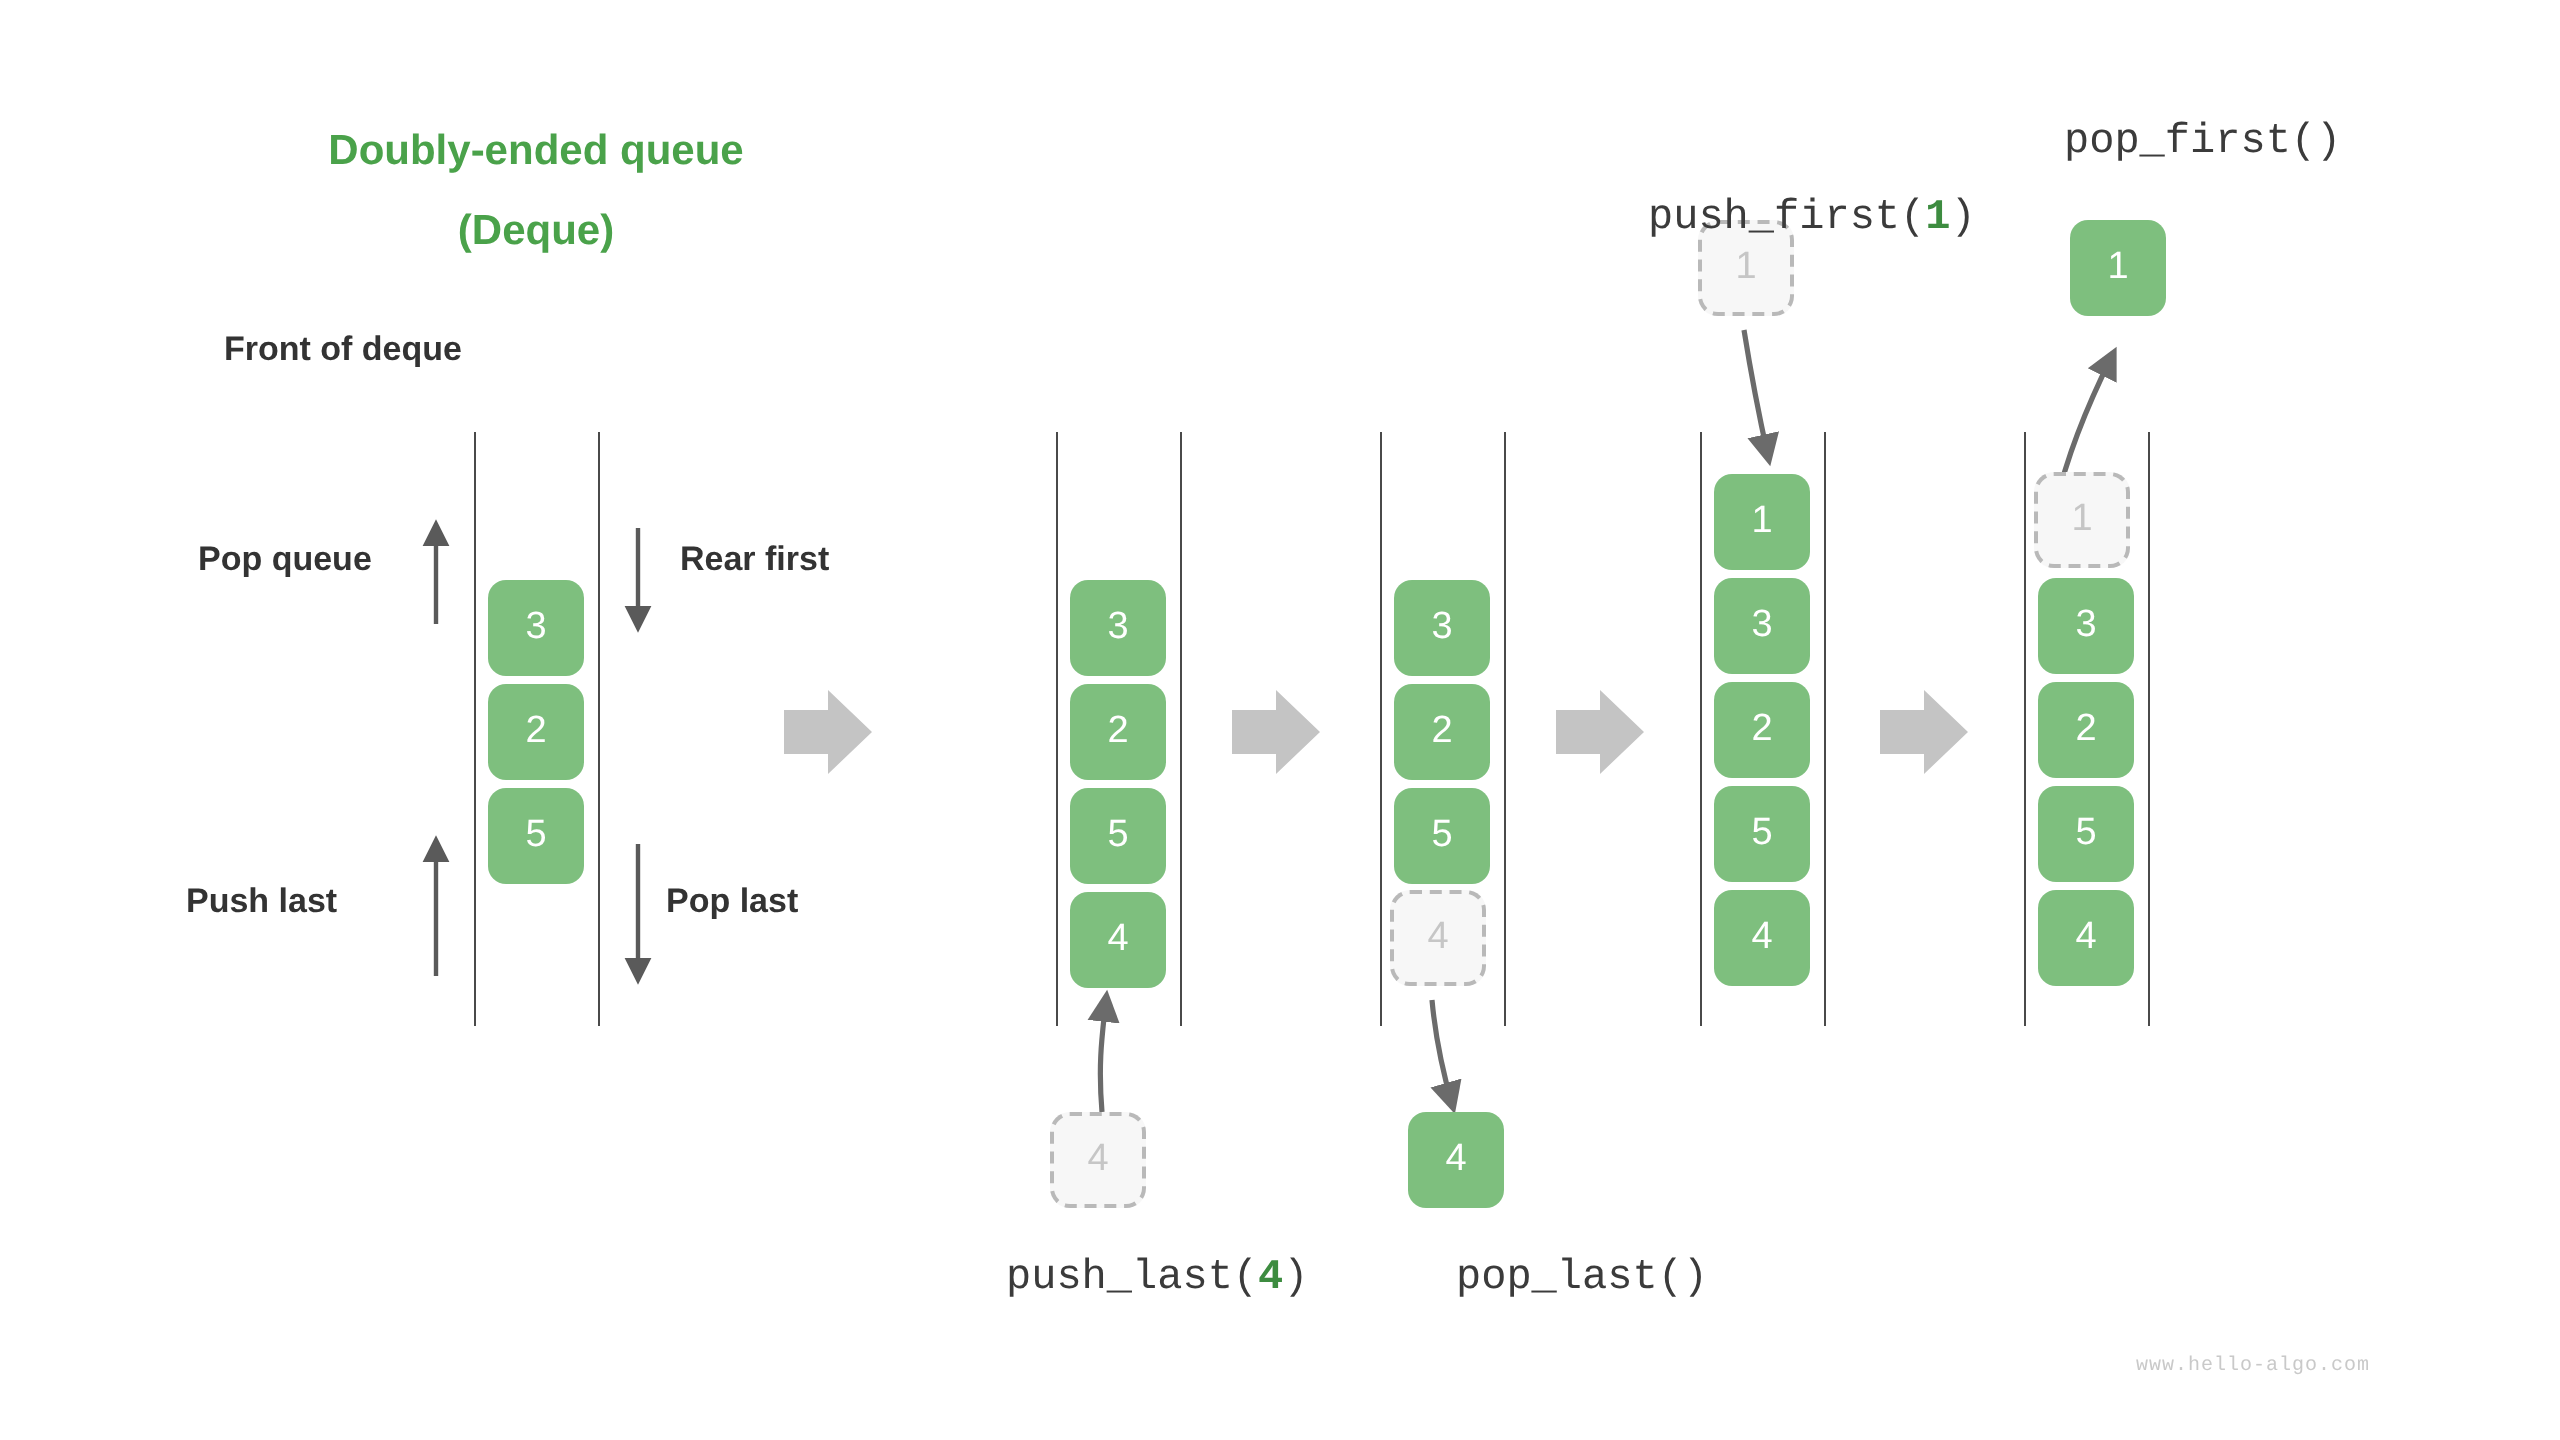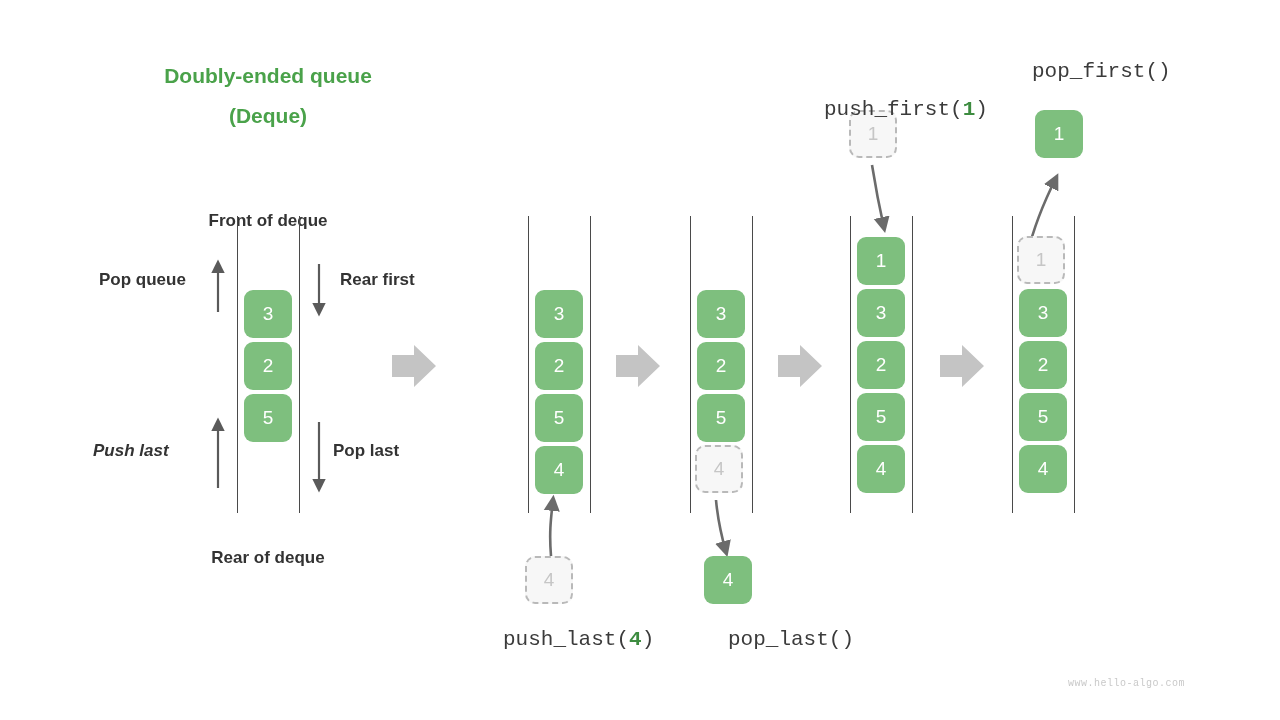--- a/index.html
+++ b/index.html
@@ -15,25 +15,25 @@
   #title{
     left:112px;top:56px;width:312px;text-align:center;
     color:#4aa24a;font-weight:bold;font-size:21px;line-height:40px;
   }
   #title .l2{display:block;}
 
   
   .lbl{
     color:#333333;font-weight:bold;font-size:17px;white-space:nowrap;
   }
-  #front-label{left:112px;top:165px;width:312px;text-align:center;margin-top:46px;}
+  #front-label{left:112px;top:165px;width:312px;text-align:left;}
   #rear-label{left:112px;top:548px;width:312px;text-align:center;}
   #pop-first-label{left:99px;top:270px;}
   #push-first-label{left:340px;top:270px;}
-  #push-last-label{left:93px;top:441px;font-style:italic;}
+  #push-last-label{left:93px;top:441px;}
   #pop-last-label{left:333px;top:441px;}
 
   
   .rail{width:1px;background:#4a4a4a;}
 
   
   .box{
     width:48px;height:48px;border-radius:9px;
     display:flex;align-items:center;justify-content:center;
     font-size:19px;font-weight:normal;
@@ -70,21 +70,20 @@
 <body>
 
 <div class="stage">
 
   <div class="abs" id="title">
     <span>Doubly-ended queue</span>
     <span class="l2">(Deque)</span>
   </div>
 
   <div class="abs lbl" id="front-label">Front of deque</div>
-  <div class="abs lbl" id="rear-label">Rear of deque</div>
   <div class="abs lbl" id="pop-first-label">Pop queue</div>
   <div class="abs lbl" id="push-first-label">Rear first</div>
   <div class="abs lbl" id="push-last-label">Push last</div>
   <div class="abs lbl" id="pop-last-label">Pop last</div>
 
   <div class="abs rail" style="left:237px;top:216px;height:297px;"></div>
   <div class="abs rail" style="left:299px;top:216px;height:297px;"></div>
 
   <svg class="abs" style="left:0;top:0;width:1280px;height:720px;pointer-events:none;">
     <defs>

